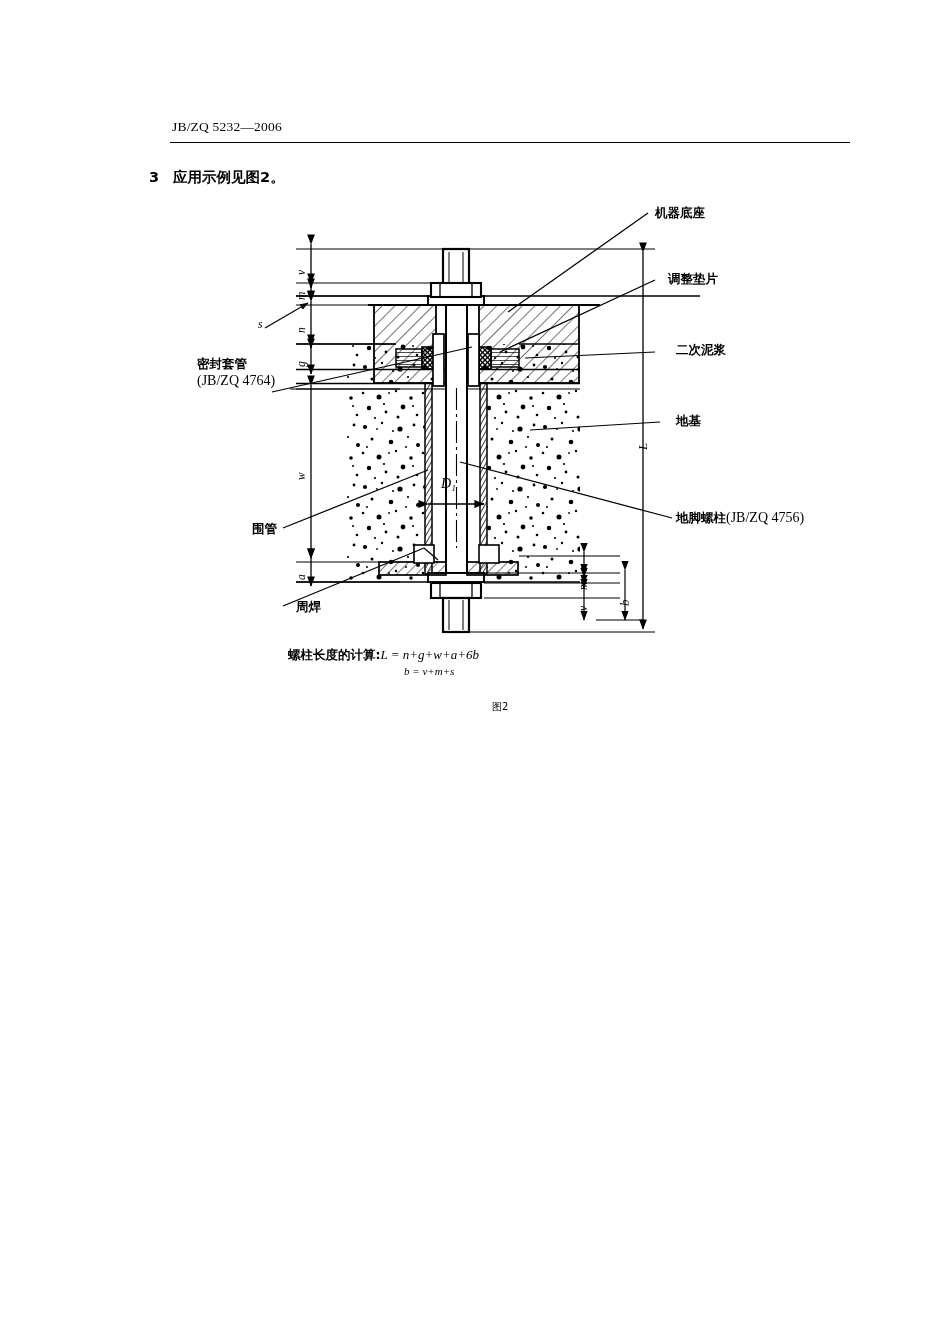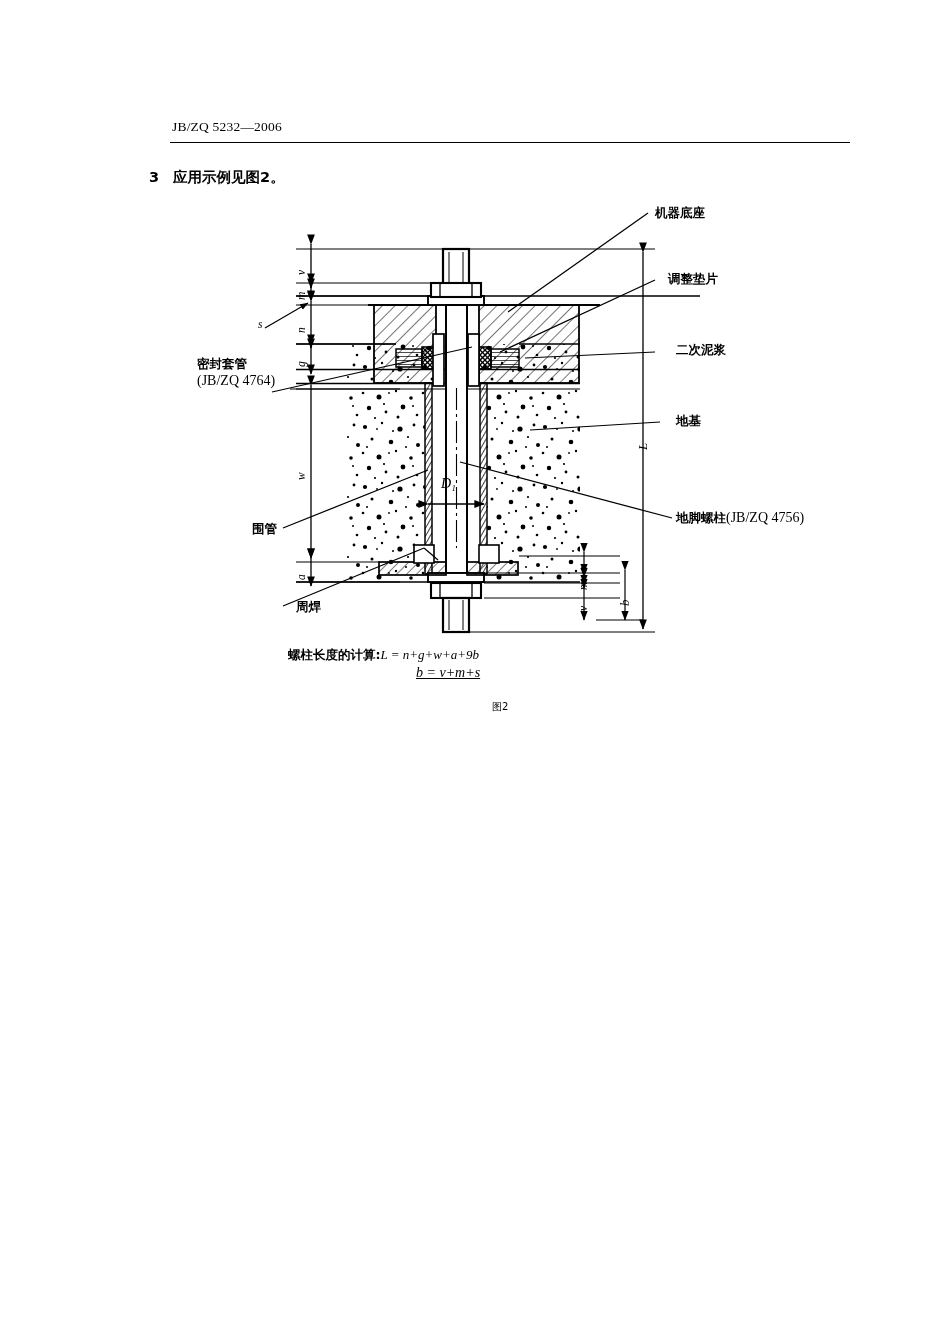--- a/index.html
+++ b/index.html
@@ -88,26 +88,25 @@
     white-space: nowrap;
   }
   .formula .eq {
     font-family: "Liberation Serif", serif;
     font-weight: normal;
     font-style: italic;
     font-size: 13px;
   }
   .formula-2 {
     position: absolute;
-    left: 416px; top: 665px;
+    left: 404px; top: 665px;
     font-family: "Liberation Serif", serif;
     font-style: italic;
-    font-size: 14px;
-    white-space: nowrap;
-    text-decoration: underline;
+    font-size: 11px;
+    white-space: nowrap;
   }
 
   .figcap {
     position: absolute;
     left: 492px; top: 700px;
     font-family: "DejaVu Sans", sans-serif;
     font-size: 10px;
     font-weight: normal;
     white-space: nowrap;
   }
@@ -399,19 +398,19 @@
 
   <div class="dim rot" style="left:576px; top:556px; width:16px; height:14px;">s</div>
 
   <div class="dim rot" style="left:575px; top:574px; width:18px; height:14px;">m</div>
 
   <div class="dim rot" style="left:576px; top:596px; width:16px; height:14px;">v</div>
 
   <div class="dim rot" style="left:615px; top:590px; width:18px; height:14px; font-size:13px;">b</div>
 
   <div class="formula">
-    <span>螺柱长度的计算:</span><span class="eq">L = n+g+w+a+9b</span>
+    <span>螺柱长度的计算:</span><span class="eq">L = n+g+w+a+6b</span>
   </div>
   <div class="formula-2">b = v+m+s</div>
 
   <div class="figcap">图2</div>
 
 </div>
 
 </body></html>

